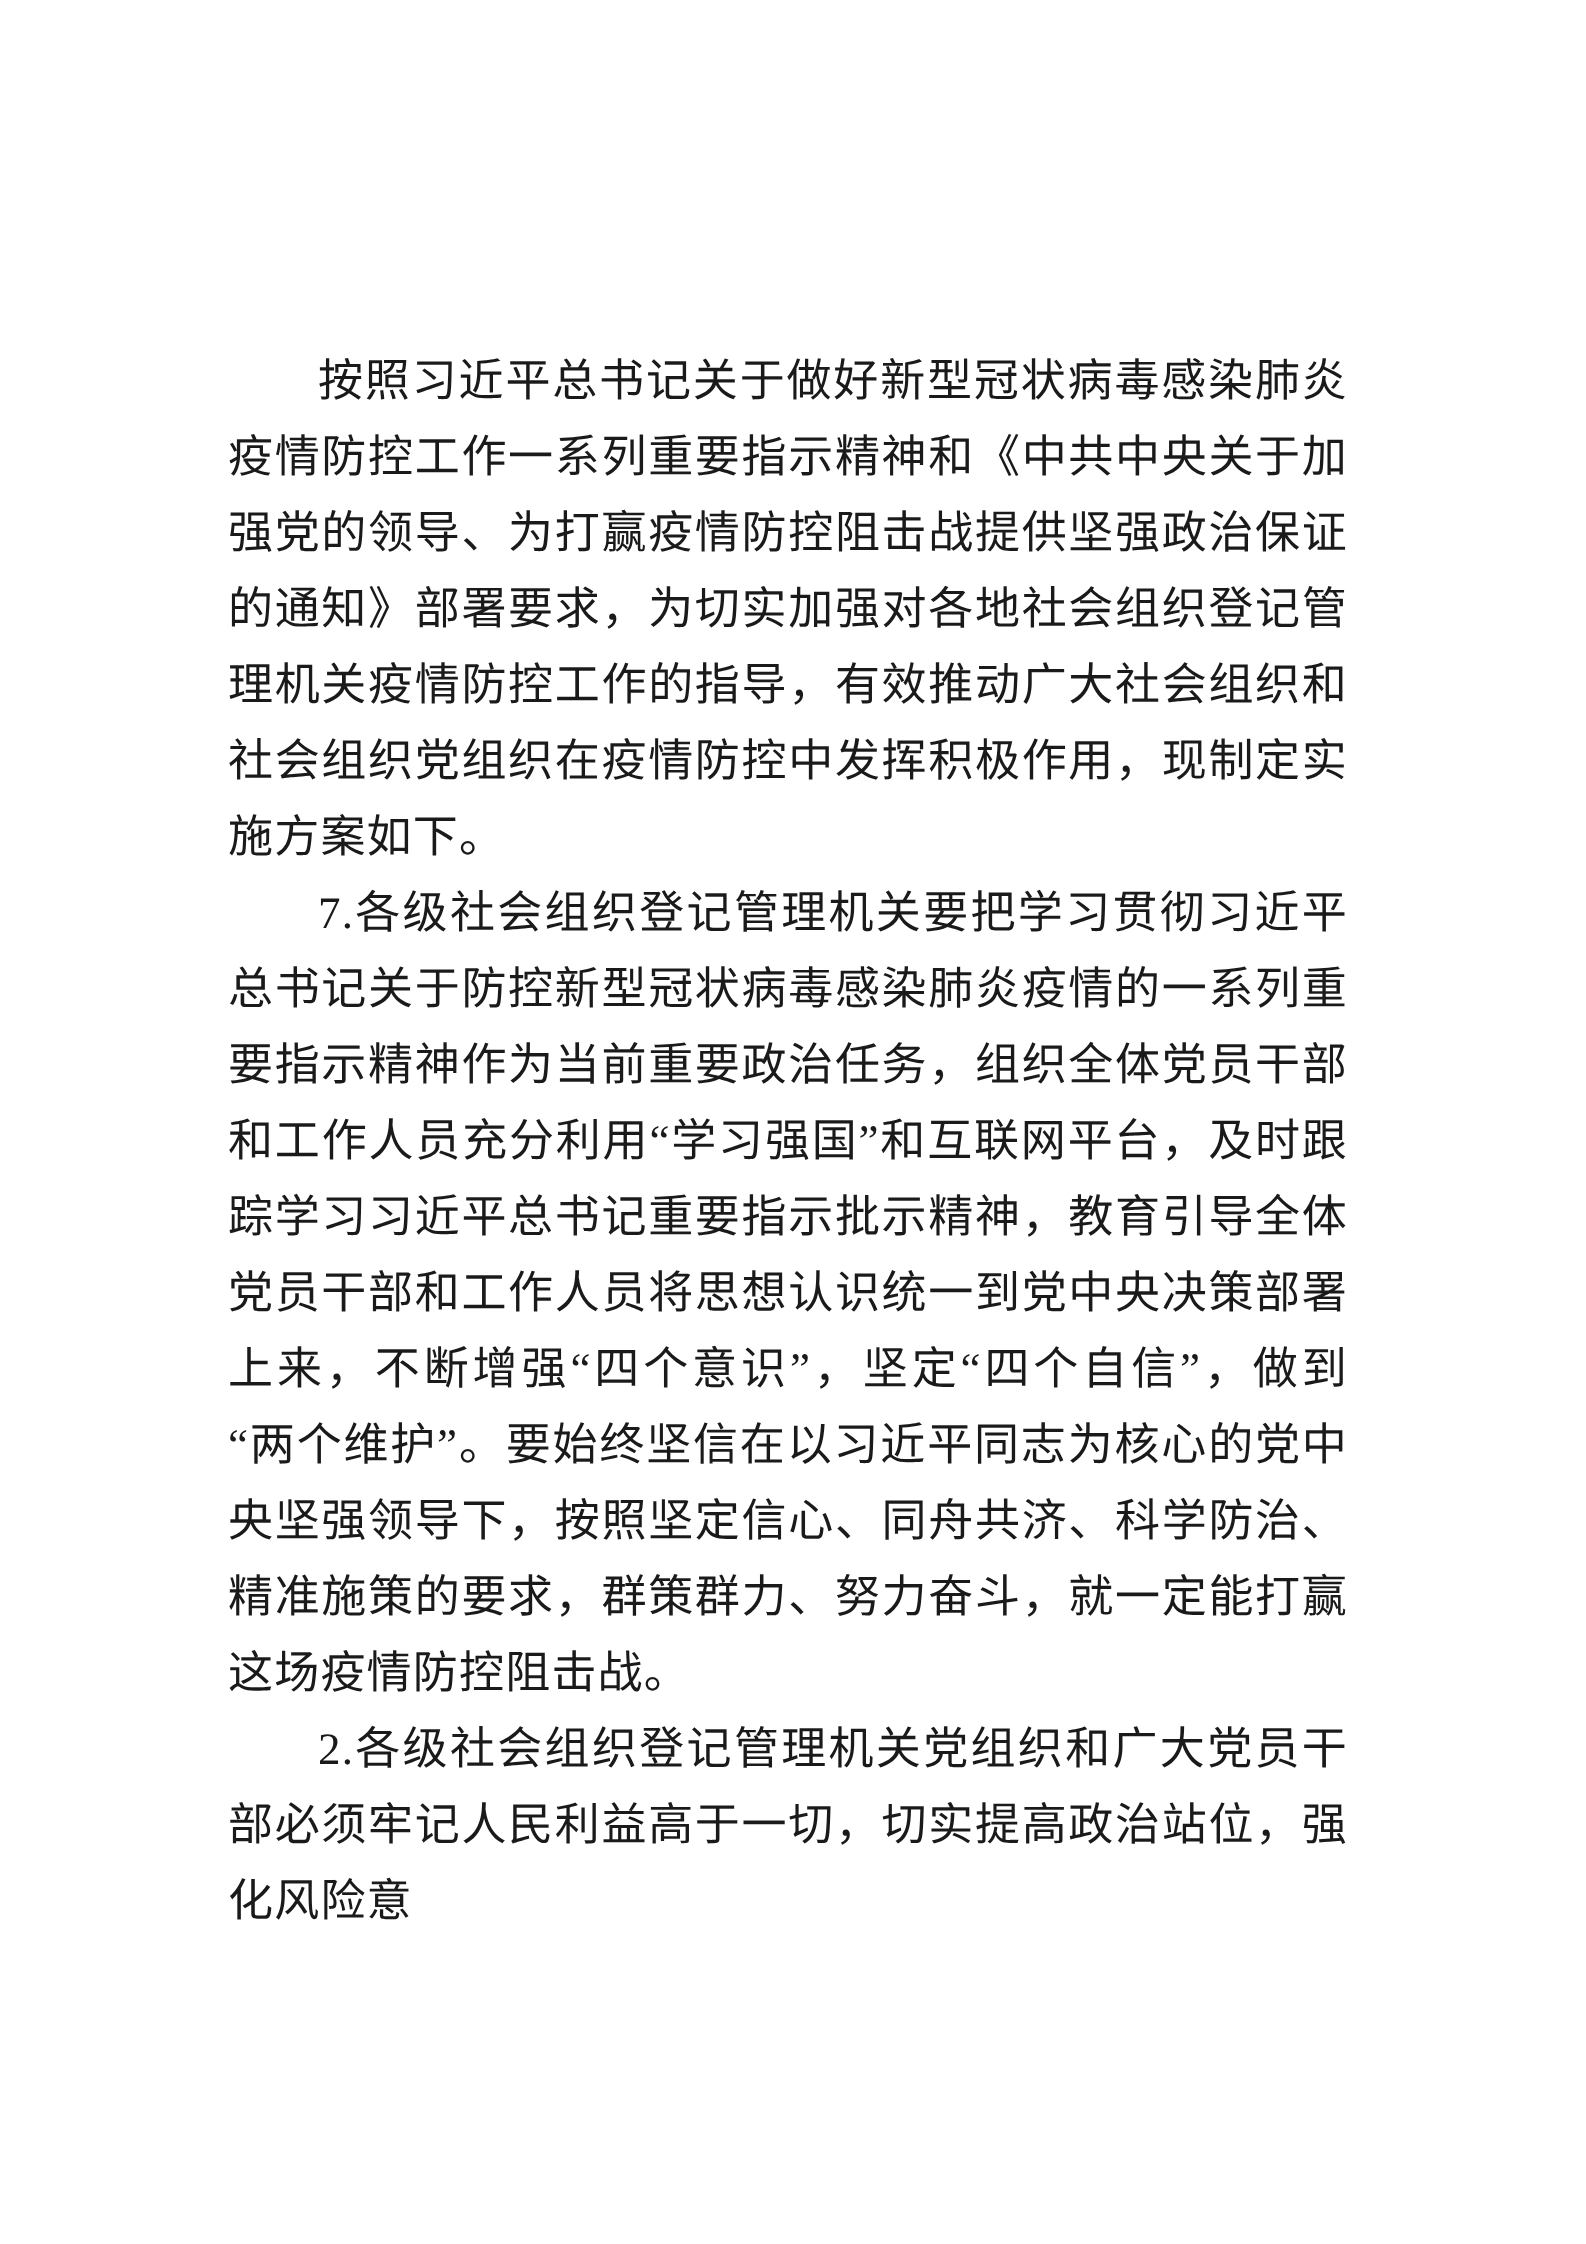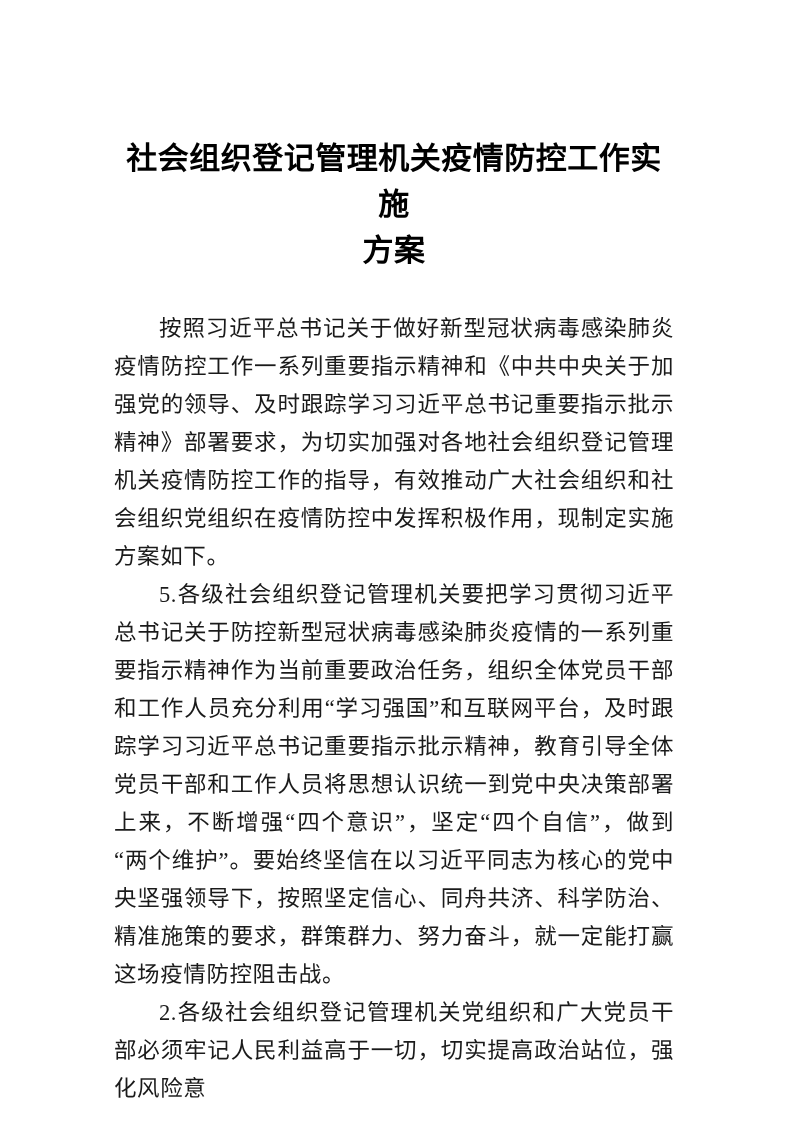--- a/index.html
+++ b/index.html
@@ -60,30 +60,25 @@
     letter-spacing: 0.2px;
   }
 </style>
 </head>
 <body>
 
 <div class="page">
 
   <div class="doc-body">
 
-    <h1 class="doc-title">
-      <span>社会组织登记管理机关疫情防控工作实施</span>
-      <br>
-      <span>方案</span>
-    </h1>
 
     <div class="title-spacer"></div>
 
-    <p class="para">按照习近平总书记关于做好新型冠状病毒感染肺炎疫情防控工作一系列重要指示精神和《中共中央关于加强党的领导、及时跟踪学习习近平总书记重要指示批示精神》部署要求，为切实加强对各地社会组织登记管理机关疫情防控工作的指导，有效推动广大社会组织和社会组织党组织在疫情防控中发挥积极作用，现制定实施方案如下。</p>
+    <p class="para">按照习近平总书记关于做好新型冠状病毒感染肺炎疫情防控工作一系列重要指示精神和《中共中央关于加强党的领导、为打赢疫情防控阻击战提供坚强政治保证的通知》部署要求，为切实加强对各地社会组织登记管理机关疫情防控工作的指导，有效推动广大社会组织和社会组织党组织在疫情防控中发挥积极作用，现制定实施方案如下。</p>
 
 
-    <p class="para">5.各级社会组织登记管理机关要把学习贯彻习近平总书记关于防控新型冠状病毒感染肺炎疫情的一系列重要指示精神作为当前重要政治任务，组织全体党员干部和工作人员充分利用“学习强国”和互联网平台，及时跟踪学习习近平总书记重要指示批示精神，教育引导全体党员干部和工作人员将思想认识统一到党中央决策部署上来，不断增强“四个意识”，坚定“四个自信”，做到“两个维护”。要始终坚信在以习近平同志为核心的党中央坚强领导下，按照坚定信心、同舟共济、科学防治、精准施策的要求，群策群力、努力奋斗，就一定能打赢这场疫情防控阻击战。</p>
+    <p class="para">7.各级社会组织登记管理机关要把学习贯彻习近平总书记关于防控新型冠状病毒感染肺炎疫情的一系列重要指示精神作为当前重要政治任务，组织全体党员干部和工作人员充分利用“学习强国”和互联网平台，及时跟踪学习习近平总书记重要指示批示精神，教育引导全体党员干部和工作人员将思想认识统一到党中央决策部署上来，不断增强“四个意识”，坚定“四个自信”，做到“两个维护”。要始终坚信在以习近平同志为核心的党中央坚强领导下，按照坚定信心、同舟共济、科学防治、精准施策的要求，群策群力、努力奋斗，就一定能打赢这场疫情防控阻击战。</p>
 
     <p class="para">2.各级社会组织登记管理机关党组织和广大党员干部必须牢记人民利益高于一切，切实提高政治站位，强化风险意</p>
 
   </div>
 
 </div>
 
 </body></html>

